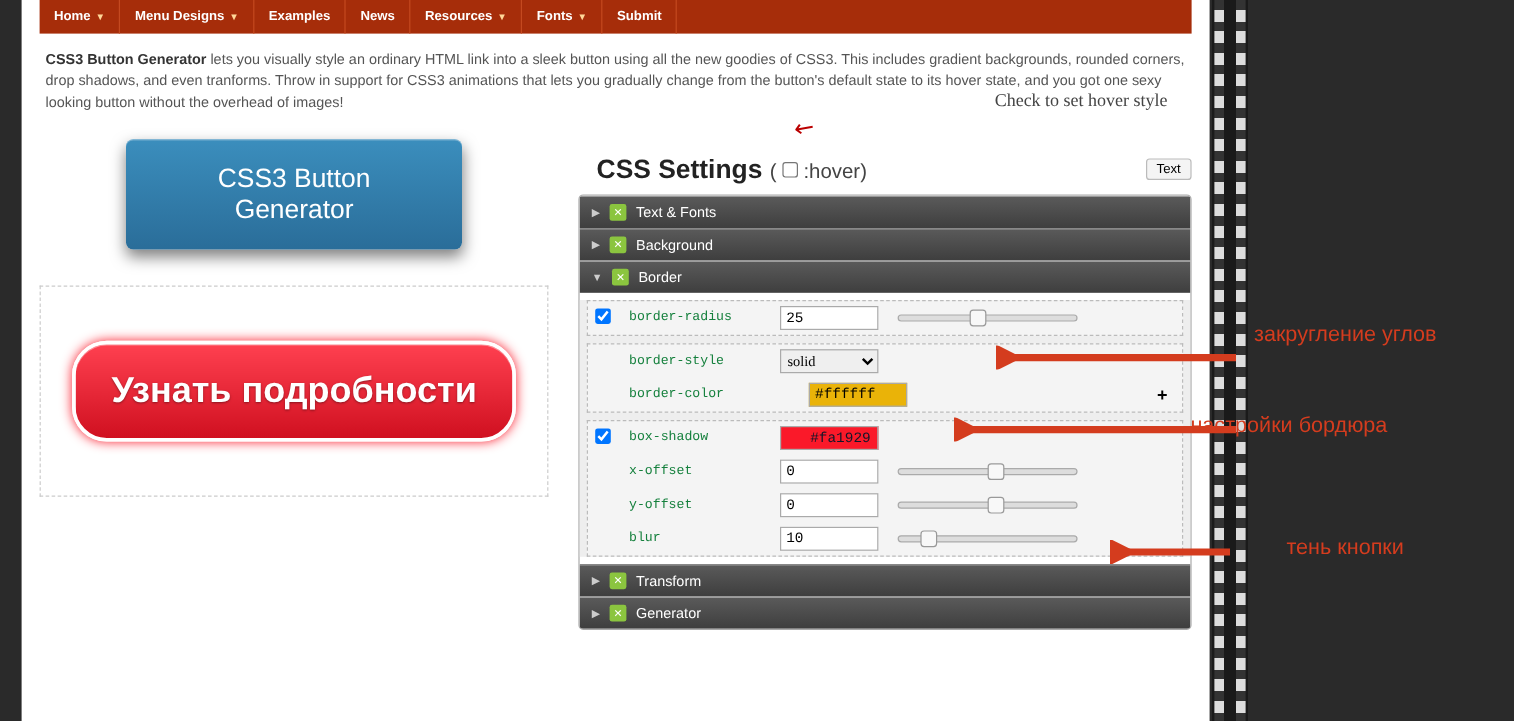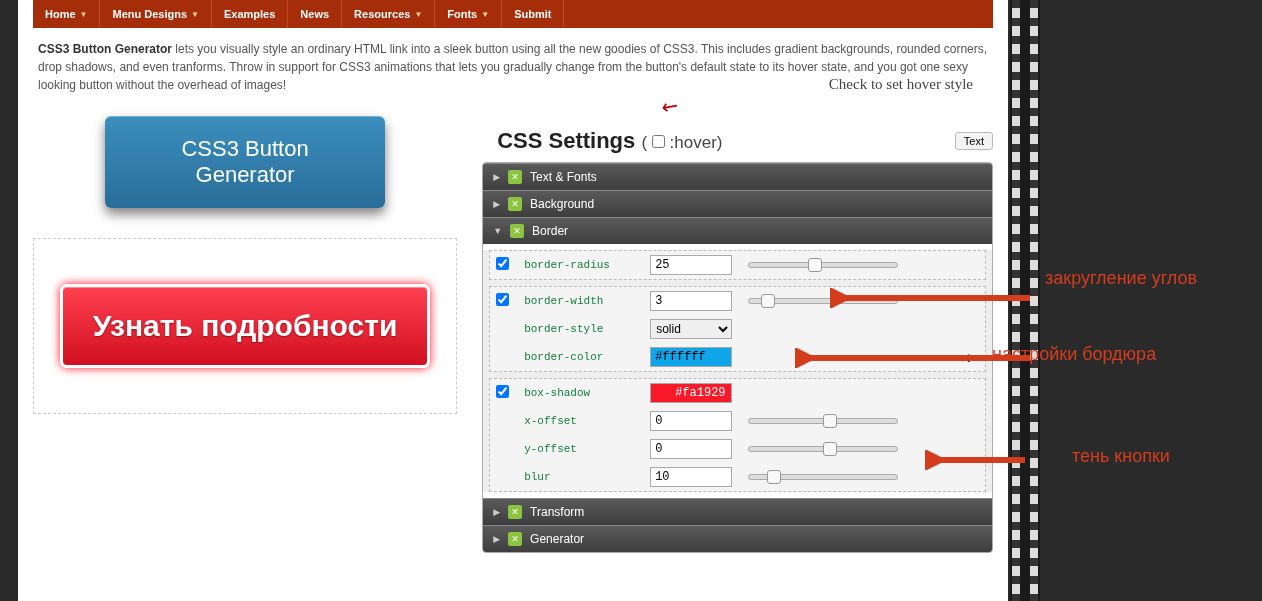--- a/index.html
+++ b/index.html
@@ -7,43 +7,43 @@
 .page-wrap { background: #fff; width: 990px; margin-left: 18px; min-height: 601px; padding: 0; position: relative; }
 .navbar { background: #a62d0a; display: flex; margin: 0 15px; height: 28px; }
 .nav-item { color: #fff; font-weight: bold; font-size: 11px; padding: 7px 12px; border-right: 1px solid #c44920; cursor: pointer; display: flex; align-items: center; gap: 4px; }
 .nav-item .caret { font-size: 8px; color: #ffd899; }
 .intro { padding: 12px 20px; color: #555; font-size: 12px; line-height: 1.5; }
 .intro b { color: #333; }
 .content { display: flex; padding: 0 15px; gap: 25px; }
 .left-col { width: 460px; }
 .gen-banner { background: linear-gradient(#3b8ebd,#2a6d99); color: #fff; font-size: 22px; text-align: center; padding: 20px 30px; border-radius: 6px; margin: 10px auto 30px; width: 280px; box-shadow: 0 6px 12px rgba(0,0,0,.5), inset 0 1px 0 rgba(255,255,255,.3); font-family: "Segoe UI", Arial; font-weight: 300; }
 .preview-box { border: 1px dashed #ccc; padding: 45px 20px; text-align: center; }
-.red-btn { display: inline-block; background: linear-gradient(#ff4050,#d01020); color: #fff; font-size: 30px; font-weight: bold; padding: 22px 30px; border-radius: 7px; border: 3px solid #fff; box-shadow: 0 0 10px #fa1929, inset 0 1px 0 rgba(255,255,255,.4); text-shadow: 0 1px 2px rgba(0,0,0,.4); font-family: Arial; }
+.red-btn { display: inline-block; background: linear-gradient(#ff4050,#d01020); color: #fff; font-size: 30px; font-weight: bold; padding: 22px 30px; border-radius: 29px; border: 3px solid #fff; box-shadow: 0 0 10px #fa1929, inset 0 1px 0 rgba(255,255,255,.4); text-shadow: 0 1px 2px rgba(0,0,0,.4); font-family: Arial; }
 .right-col { width: 554px; position: relative; }
 .hover-note { position: absolute; right: 20px; top: -30px; font-family: "Comic Sans MS", cursive; font-size: 15px; color: #444; }
 .hover-arrow { position: absolute; left: 180px; top: -12px; font-size: 20px; color: #b00; transform: rotate(35deg); }
 .settings-hdr { display: flex; align-items: center; justify-content: space-between; margin-top: 22px; margin-bottom: 8px; }
 .settings-title { font-family: "Trebuchet MS", Arial; font-size: 22px; font-weight: bold; color: #222; margin-left: 15px; }
 .settings-title .hover-part { font-size: 17px; font-weight: normal; color: #444; }
 .reset-btn { font-size: 11px; padding: 2px 8px; background: #f4f4f4; border: 1px solid #bbb; border-radius: 3px; cursor: pointer; }
 .accordion { border: 1px solid #aaa; border-radius: 4px; overflow: hidden; }
 .acc-hdr { background: linear-gradient(#5a5a5a,#3e3e3e); color: #fff; padding: 6px 10px; font-size: 12px; display: flex; align-items: center; gap: 8px; border-top: 1px solid #888; cursor: pointer; }
 .acc-tri { font-size: 9px; color: #ccc; }
 .acc-ico { background: #8bc53f; color: #fff; width: 14px; height: 14px; display: inline-flex; align-items: center; justify-content: center; font-size: 9px; border-radius: 2px; }
 .acc-body { background: #eee; padding: 0; }
 .row-grp { border: 1px dashed #bbb; margin: 6px; background: #f4f4f4; }
 .row { display: flex; align-items: center; padding: 4px 6px; gap: 6px; }
 .row-chk { width: 22px; }
 .row-lbl { width: 120px; text-align: left; font-family: "Courier New", monospace; font-size: 11px; color: #15803d; }
 .row-inp { width: 82px; font-size: 12px; padding: 2px 4px; border: 1px solid #aaa; font-family: "Courier New", monospace; }
-.row-sel { width: 82px; font-size: 12px; padding: 1px; border: 1px solid #aaa; font-family: Liberation Sans, sans-serif; }
+.row-sel { width: 82px; font-size: 12px; padding: 1px; border: 1px solid #aaa; font-family: Liberation Serif, serif; }
 .slider { width: 150px; height: 6px; background: #ddd; border: 1px solid #aaa; border-radius: 3px; position: relative; margin-left: 10px; }
 .slider-h { width: 14px; height: 14px; background: #f8f8f8; border: 1px solid #999; border-radius: 3px; position: absolute; top: -5px; }
-.color-inp { background: #0ea5e9; }
-.color-red { background: #fa1929; color: #ffffff; padding-left: 24px; }
+.color-inp { background: #eab308; margin-left: 24px; }
+.color-red { background: #fa1929; color: #0f172a; padding-left: 24px; }
 .plus { font-weight: bold; font-size: 15px; margin-left: auto; margin-right: 6px; cursor: pointer; }
 .filmstrip { position: absolute; left: 1010px; top: 0; width: 30px; height: 601px; background: #1a1a1a; }
 .filmstrip::before, .filmstrip::after { content: ""; position: absolute; top: 0; width: 8px; height: 100%; background: repeating-linear-gradient(#333 0, #333 8px, #ddd 8px, #ddd 18px); }
 .filmstrip::before { left: 2px; }
 .filmstrip::after { right: 2px; }
 .anno { position: absolute; color: #d43c1e; font-size: 18px; font-family: Arial; }
 .arrow-svg { position: absolute; pointer-events: none; }
 </style>
 </head>
 <body>
@@ -124,28 +124,20 @@
               <div class="row-chk"><input type="checkbox" checked="" style=""></div>
               <div class="row-lbl">border-radius</div>
               <input class="row-inp" value="25" style="">
               <div class="slider">
                   <div class="slider-h" style="left:40%"></div>
                 </div>
             </div>
           </div>
           <div class="row-grp">
             <div class="row">
-              <div class="row-chk"><input type="checkbox" checked="" style=""></div>
-              <div class="row-lbl">border-width</div>
-              <input class="row-inp" value="3" style="">
-              <div class="slider">
-                  <div class="slider-h" style="left:8%"></div>
-                </div>
-            </div>
-            <div class="row">
               <div class="row-chk"></div>
               <div class="row-lbl">border-style</div>
               <select class="row-sel"><option>solid</option></select>
             </div>
             <div class="row">
               <div class="row-chk"></div>
               <div class="row-lbl">border-color</div>
               <input class="row-inp color-inp" value="#ffffff" style="">
               <span class="plus">+</span>
             </div>

